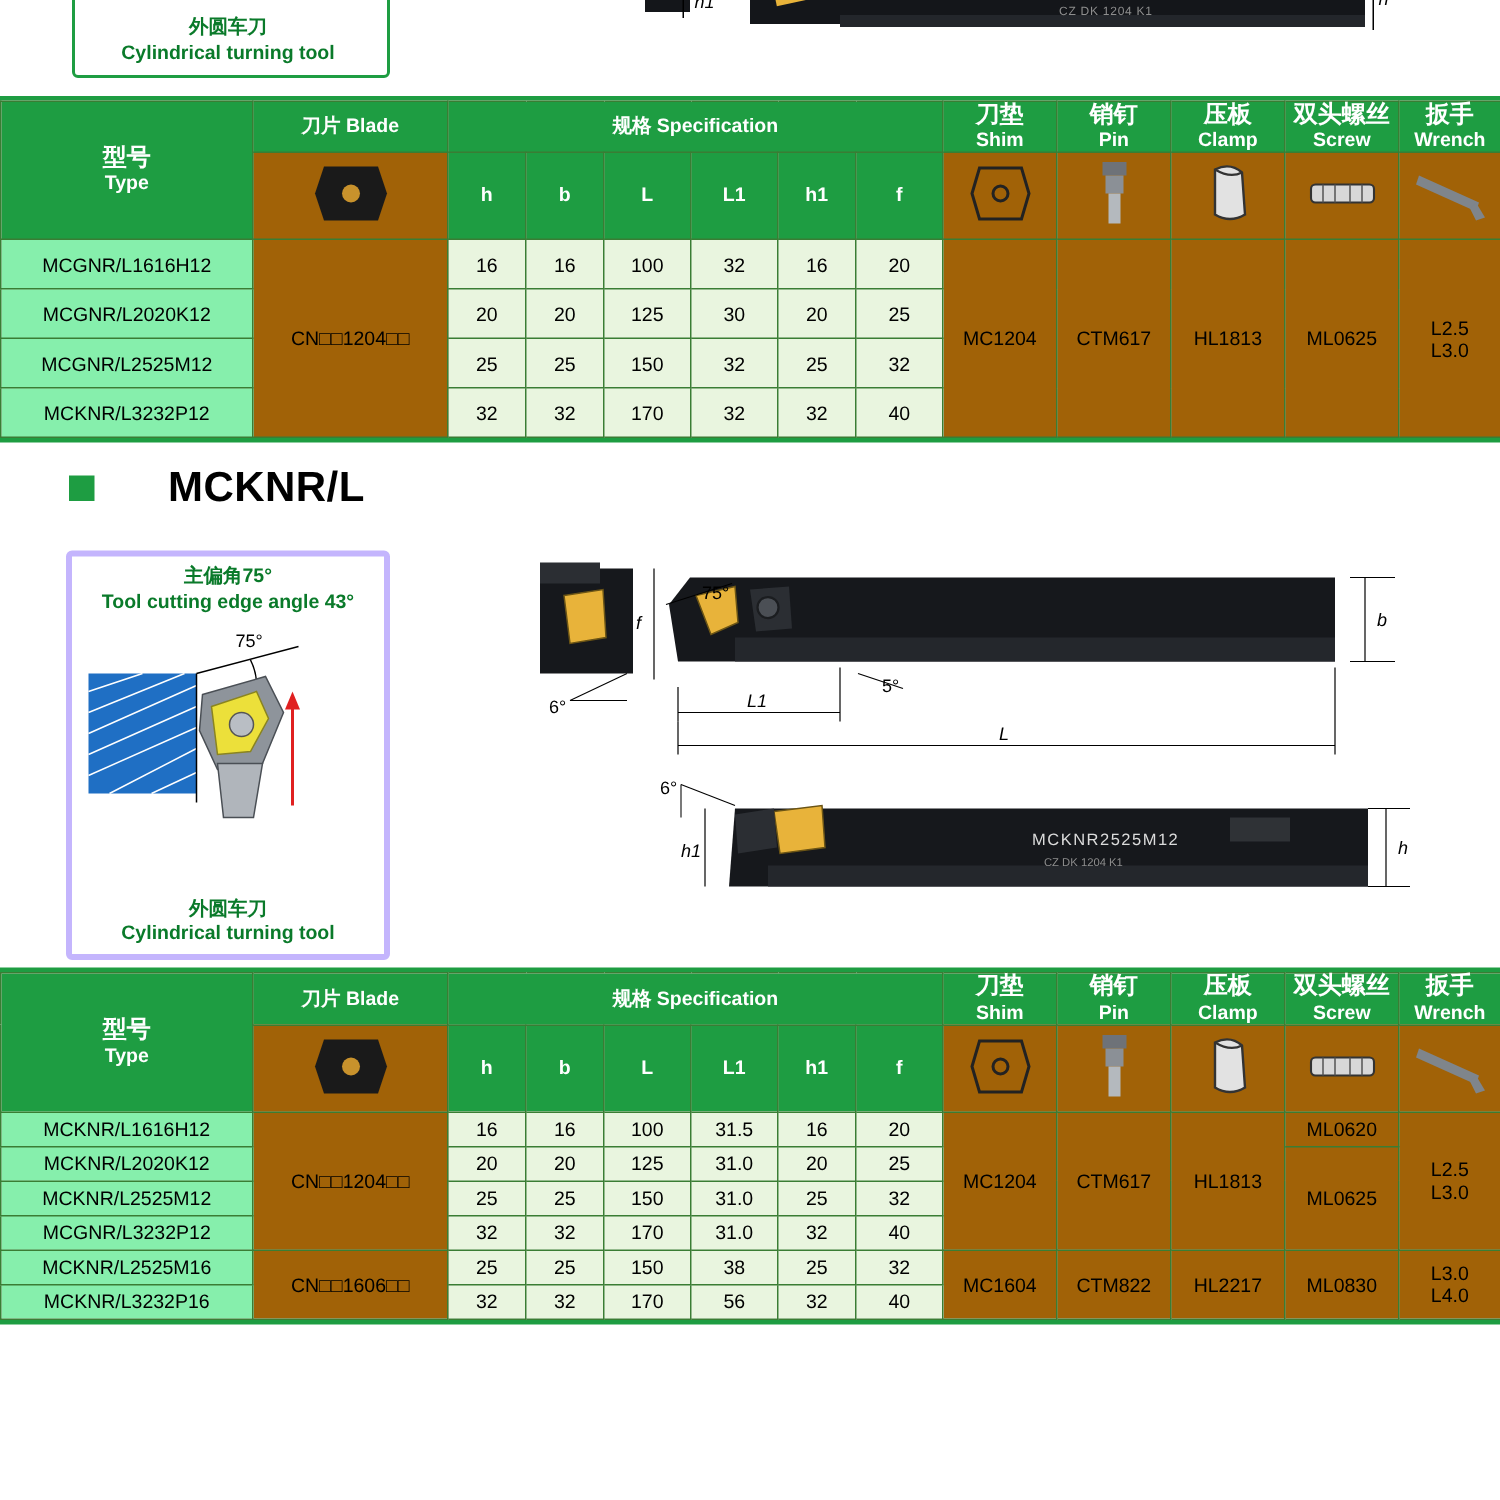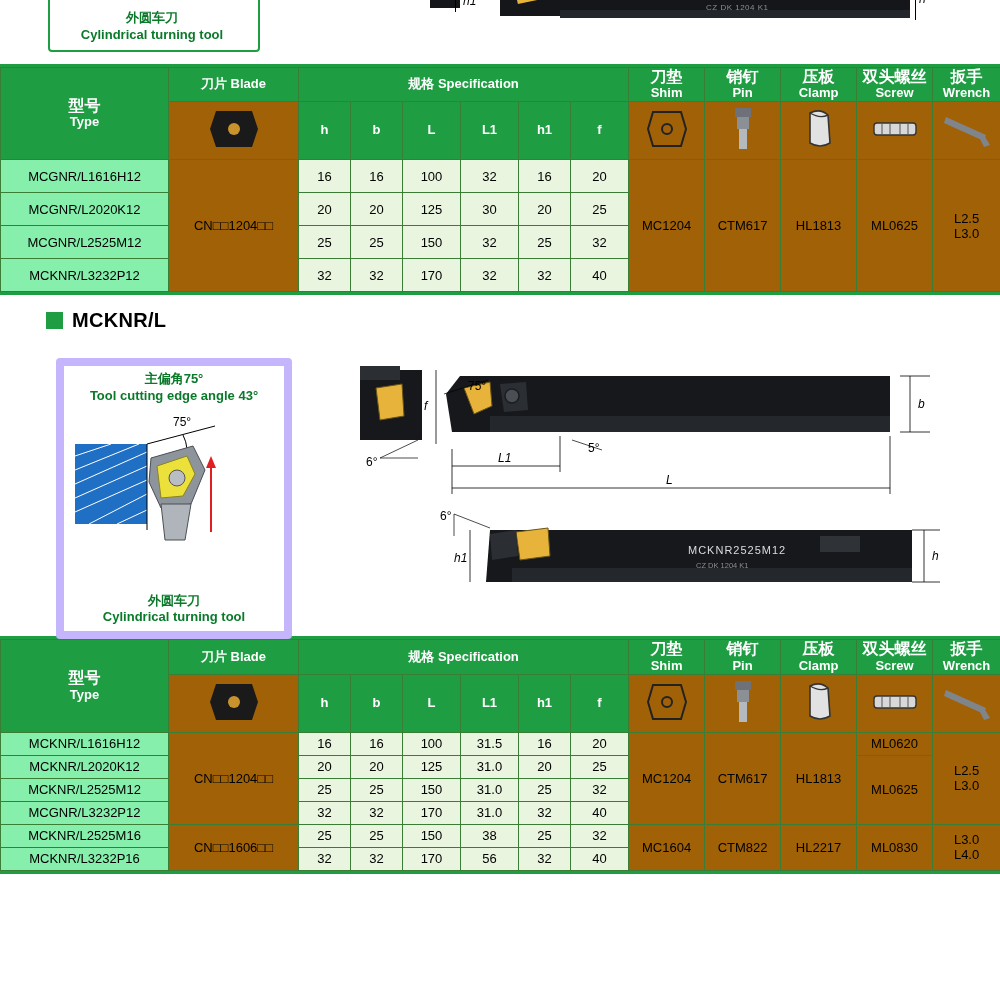--- a/index.html
+++ b/index.html
@@ -23,27 +23,27 @@
   .cellbg{background:#e9f5df;}
   .white{background:#a16207;}
   .rowlabel{background:#86efac;text-align:left;padding-left:6px;font-size:13px;}
 
   
   .hrule{height:3px;background:#1e9d42;width:1000px;}
 
   
   .sect-title{display:flex;align-items:center;gap:9px;padding:14px 0 4px 46px;}
   .sect-square{width:17px;height:17px;background:#1e9d42;display:inline-block;}
-  .sect-text{font-size:20px;font-weight:bold;letter-spacing:.3px;}
+  .sect-text{font-size:28px;font-weight:bold;letter-spacing:.3px;margin-left:40px;}
 
   
   .diagram{position:relative;height:300px;width:1000px;}
   .anglebox{
-    position:absolute;left:56px;top:22px;width:208px;height:265px;
-    border:8px solid #c4b5fd;border-radius:4px;background:#fff;padding-left:12px;
+    position:absolute;left:44px;top:22px;width:208px;height:265px;
+    border:4px solid #c4b5fd;border-radius:4px;background:#fff;
   }
   .anglebox .cap-top{position:absolute;top:5px;left:0;width:100%;text-align:center;
      font-size:13px;font-weight:bold;color:#0a7a2a;line-height:1.25;}
   .anglebox .cap-bot{position:absolute;bottom:6px;left:0;width:100%;text-align:center;
      font-size:13px;font-weight:bold;color:#0a7a2a;line-height:1.25;}
   .lbl{position:absolute;font-size:12px;font-style:italic;}
 
   
   .bar{background:#14161a;position:absolute;}
   .bar2{background:#23262b;position:absolute;}

